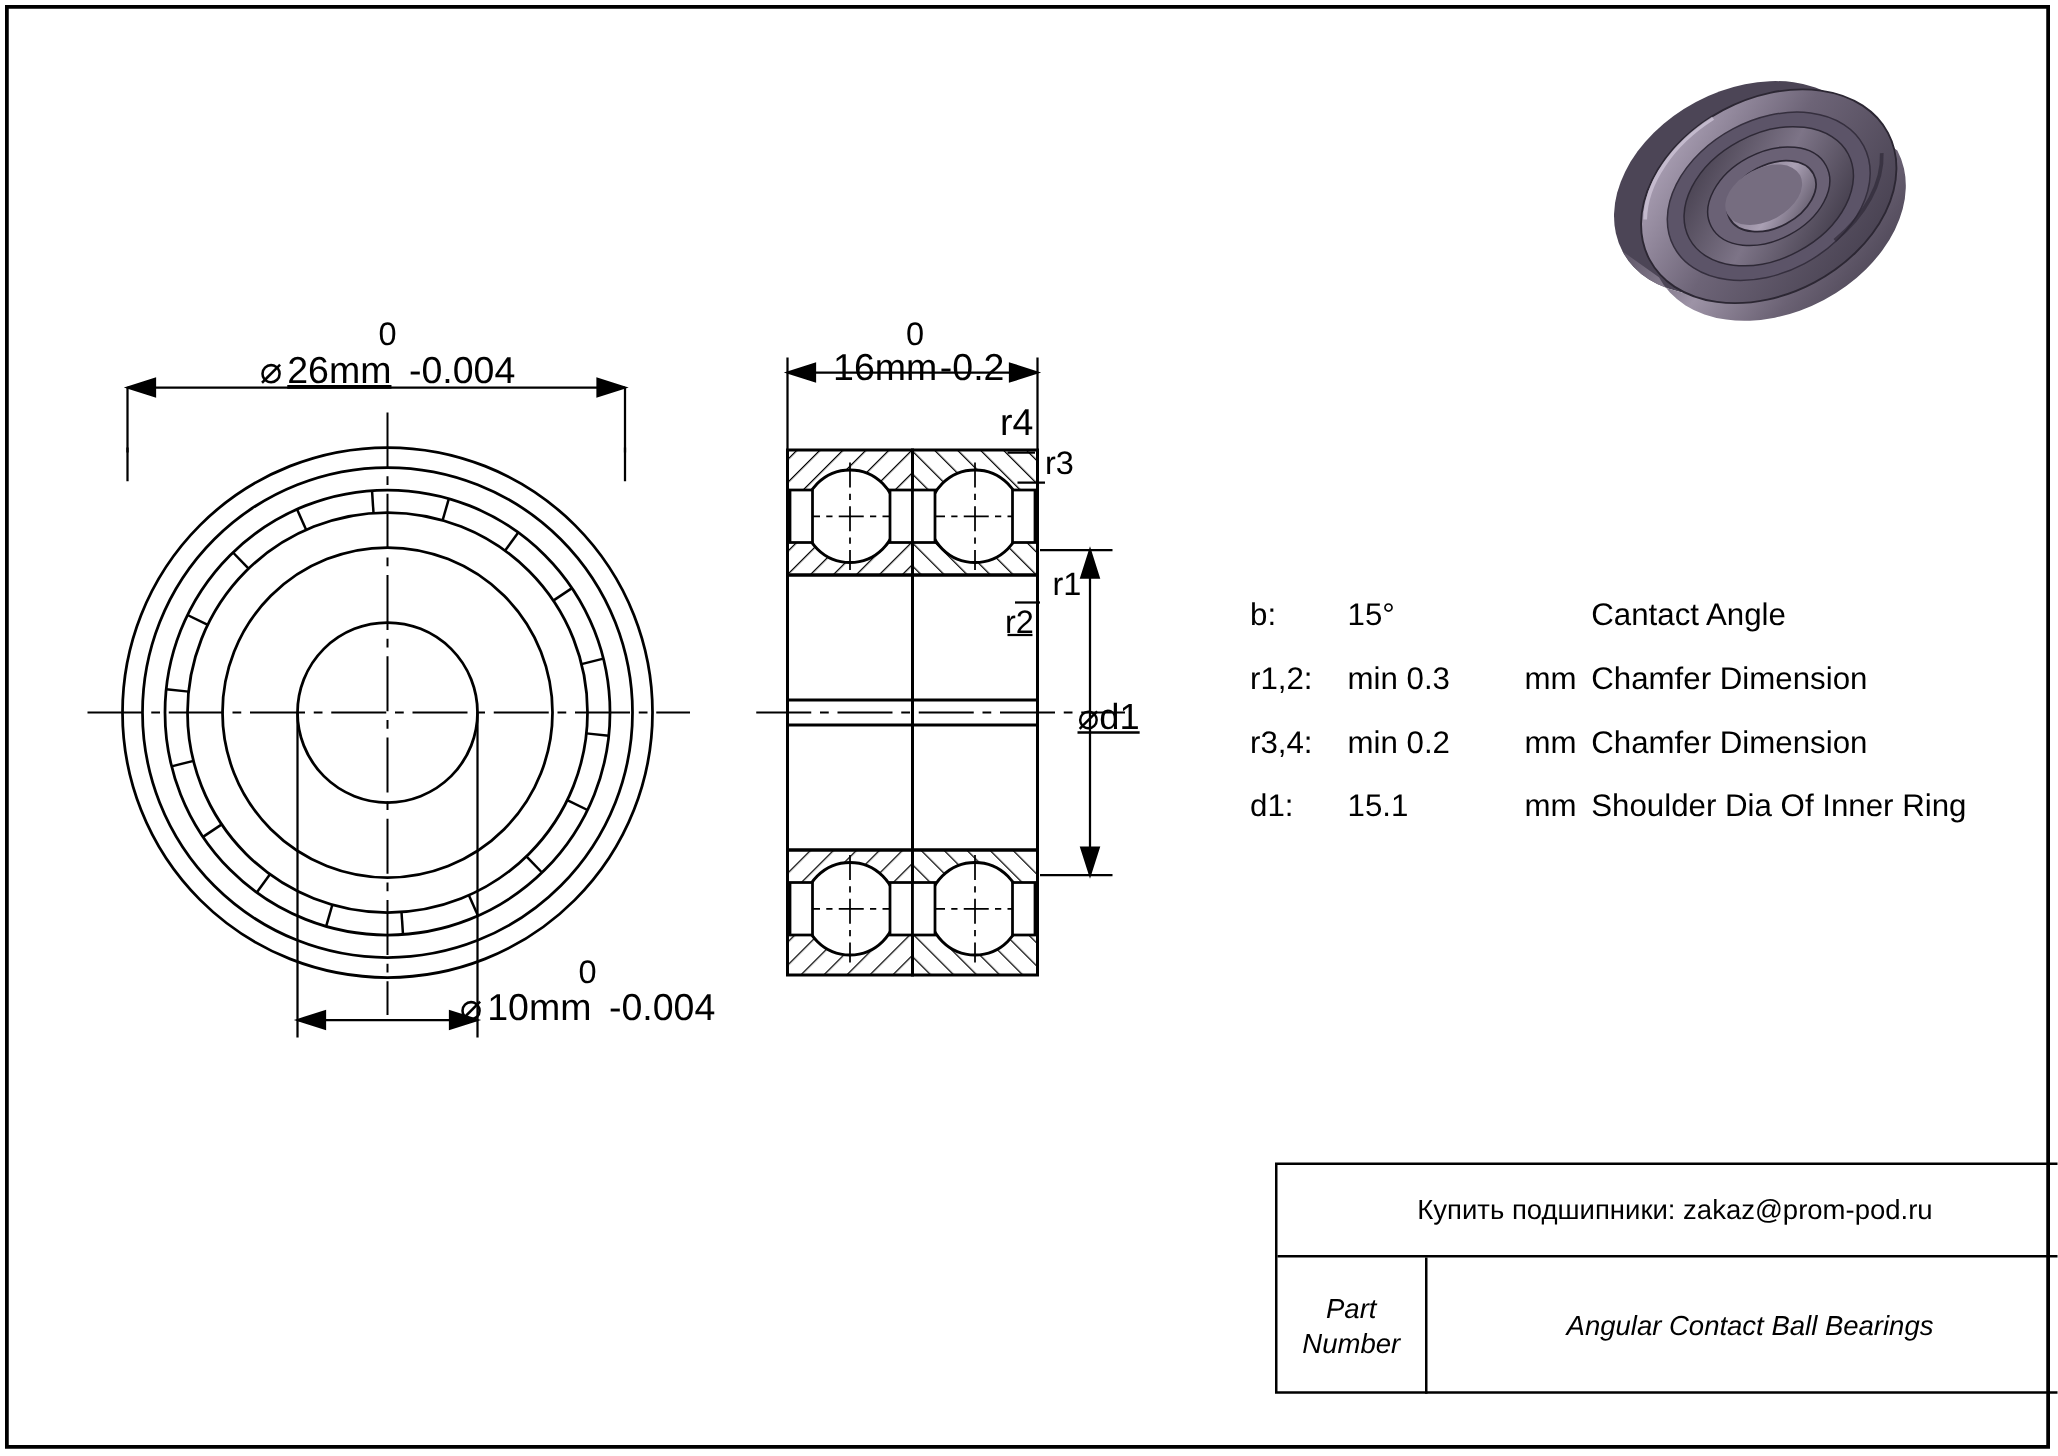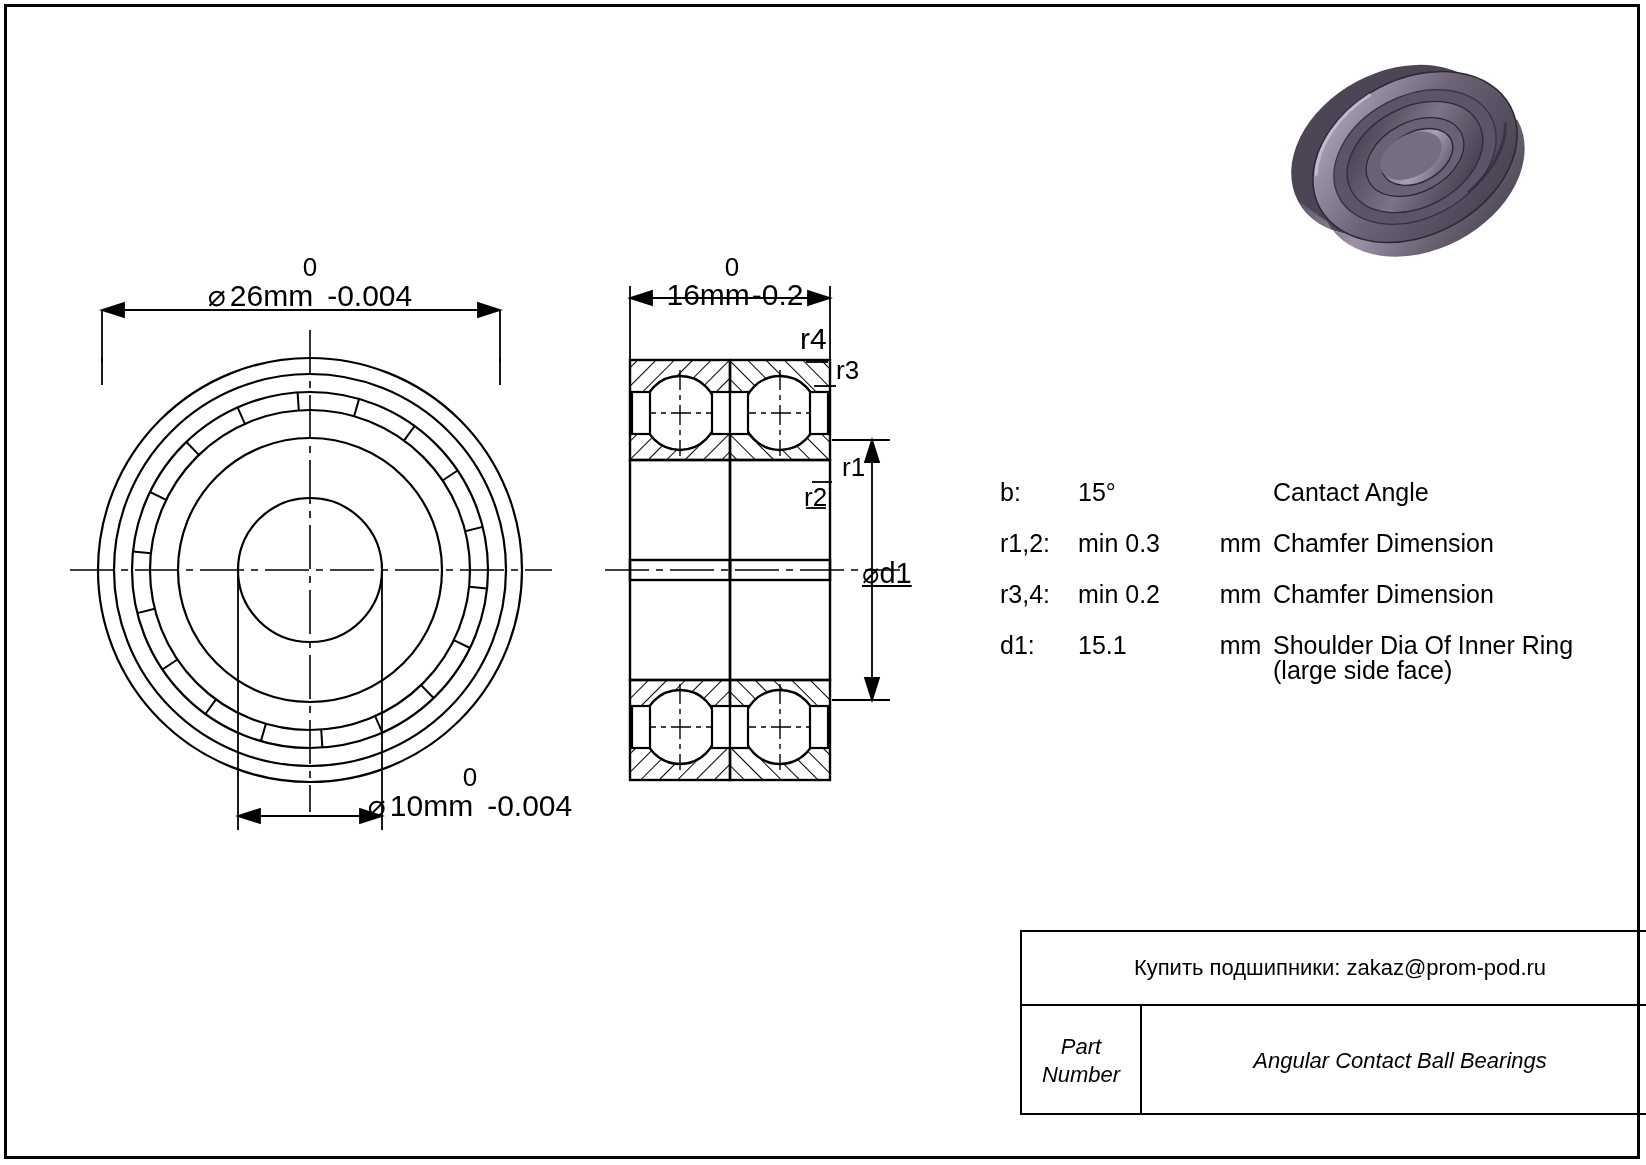--- a/index.html
+++ b/index.html
@@ -87,21 +87,21 @@
         <line x1="322" y1="320" x2="322" y2="580"></line>
         <line x1="178" y1="566" x2="322" y2="566"></line>
         <polygon points="178,566 200,559 200,573"></polygon>
         <polygon points="322,566 300,559 300,573"></polygon>
       </g>
     </svg>
   </div>
 
   <div class="abs" style="left:100px;top:252px;width:420px;text-align:center;font-size:26px;">0</div>
   <div class="abs" style="left:100px;top:278px;width:420px;text-align:center;font-size:30px;white-space:nowrap;">
-    <span>⌀</span><span style="margin-left:4px;">26mm</span><span style="margin-left:14px;">-0.004</span>
+    <span>⌀</span><span style="margin-left:4px;text-decoration:underline;">26mm</span><span style="margin-left:14px;">-0.004</span>
   </div>
 
   <div class="abs" style="left:260px;top:762px;width:420px;text-align:center;font-size:26px;">0</div>
   <div class="abs" style="left:260px;top:788px;width:420px;text-align:center;font-size:30px;white-space:nowrap;">
     <span>⌀</span><span style="margin-left:4px;">10mm</span><span style="margin-left:14px;">-0.004</span>
   </div>
 
   <div class="abs" style="left:600px;top:250px;">
     <svg width="340" height="600" viewBox="0 0 340 600">
       <defs>
@@ -257,21 +257,20 @@
       <div class="spec-val">min 0.2</div>
       <div class="spec-unit">mm</div>
       <div class="spec-desc">Chamfer Dimension</div>
     </div>
     <div class="spec-row">
       <div class="spec-key">d1:</div>
       <div class="spec-val">15.1</div>
       <div class="spec-unit">mm</div>
       <div class="spec-desc">
         <span>Shoulder Dia Of Inner Ring</span>
-        <span class="sub">(large side face)</span>
       </div>
     </div>
   </div>
 
   <div class="titleblock">
     <div class="tb-top">
       <div class="tb-top-inner">Купить подшипники: zakaz@prom-pod.ru</div>
     </div>
     <div class="tb-bottom">
       <div class="tb-label">

